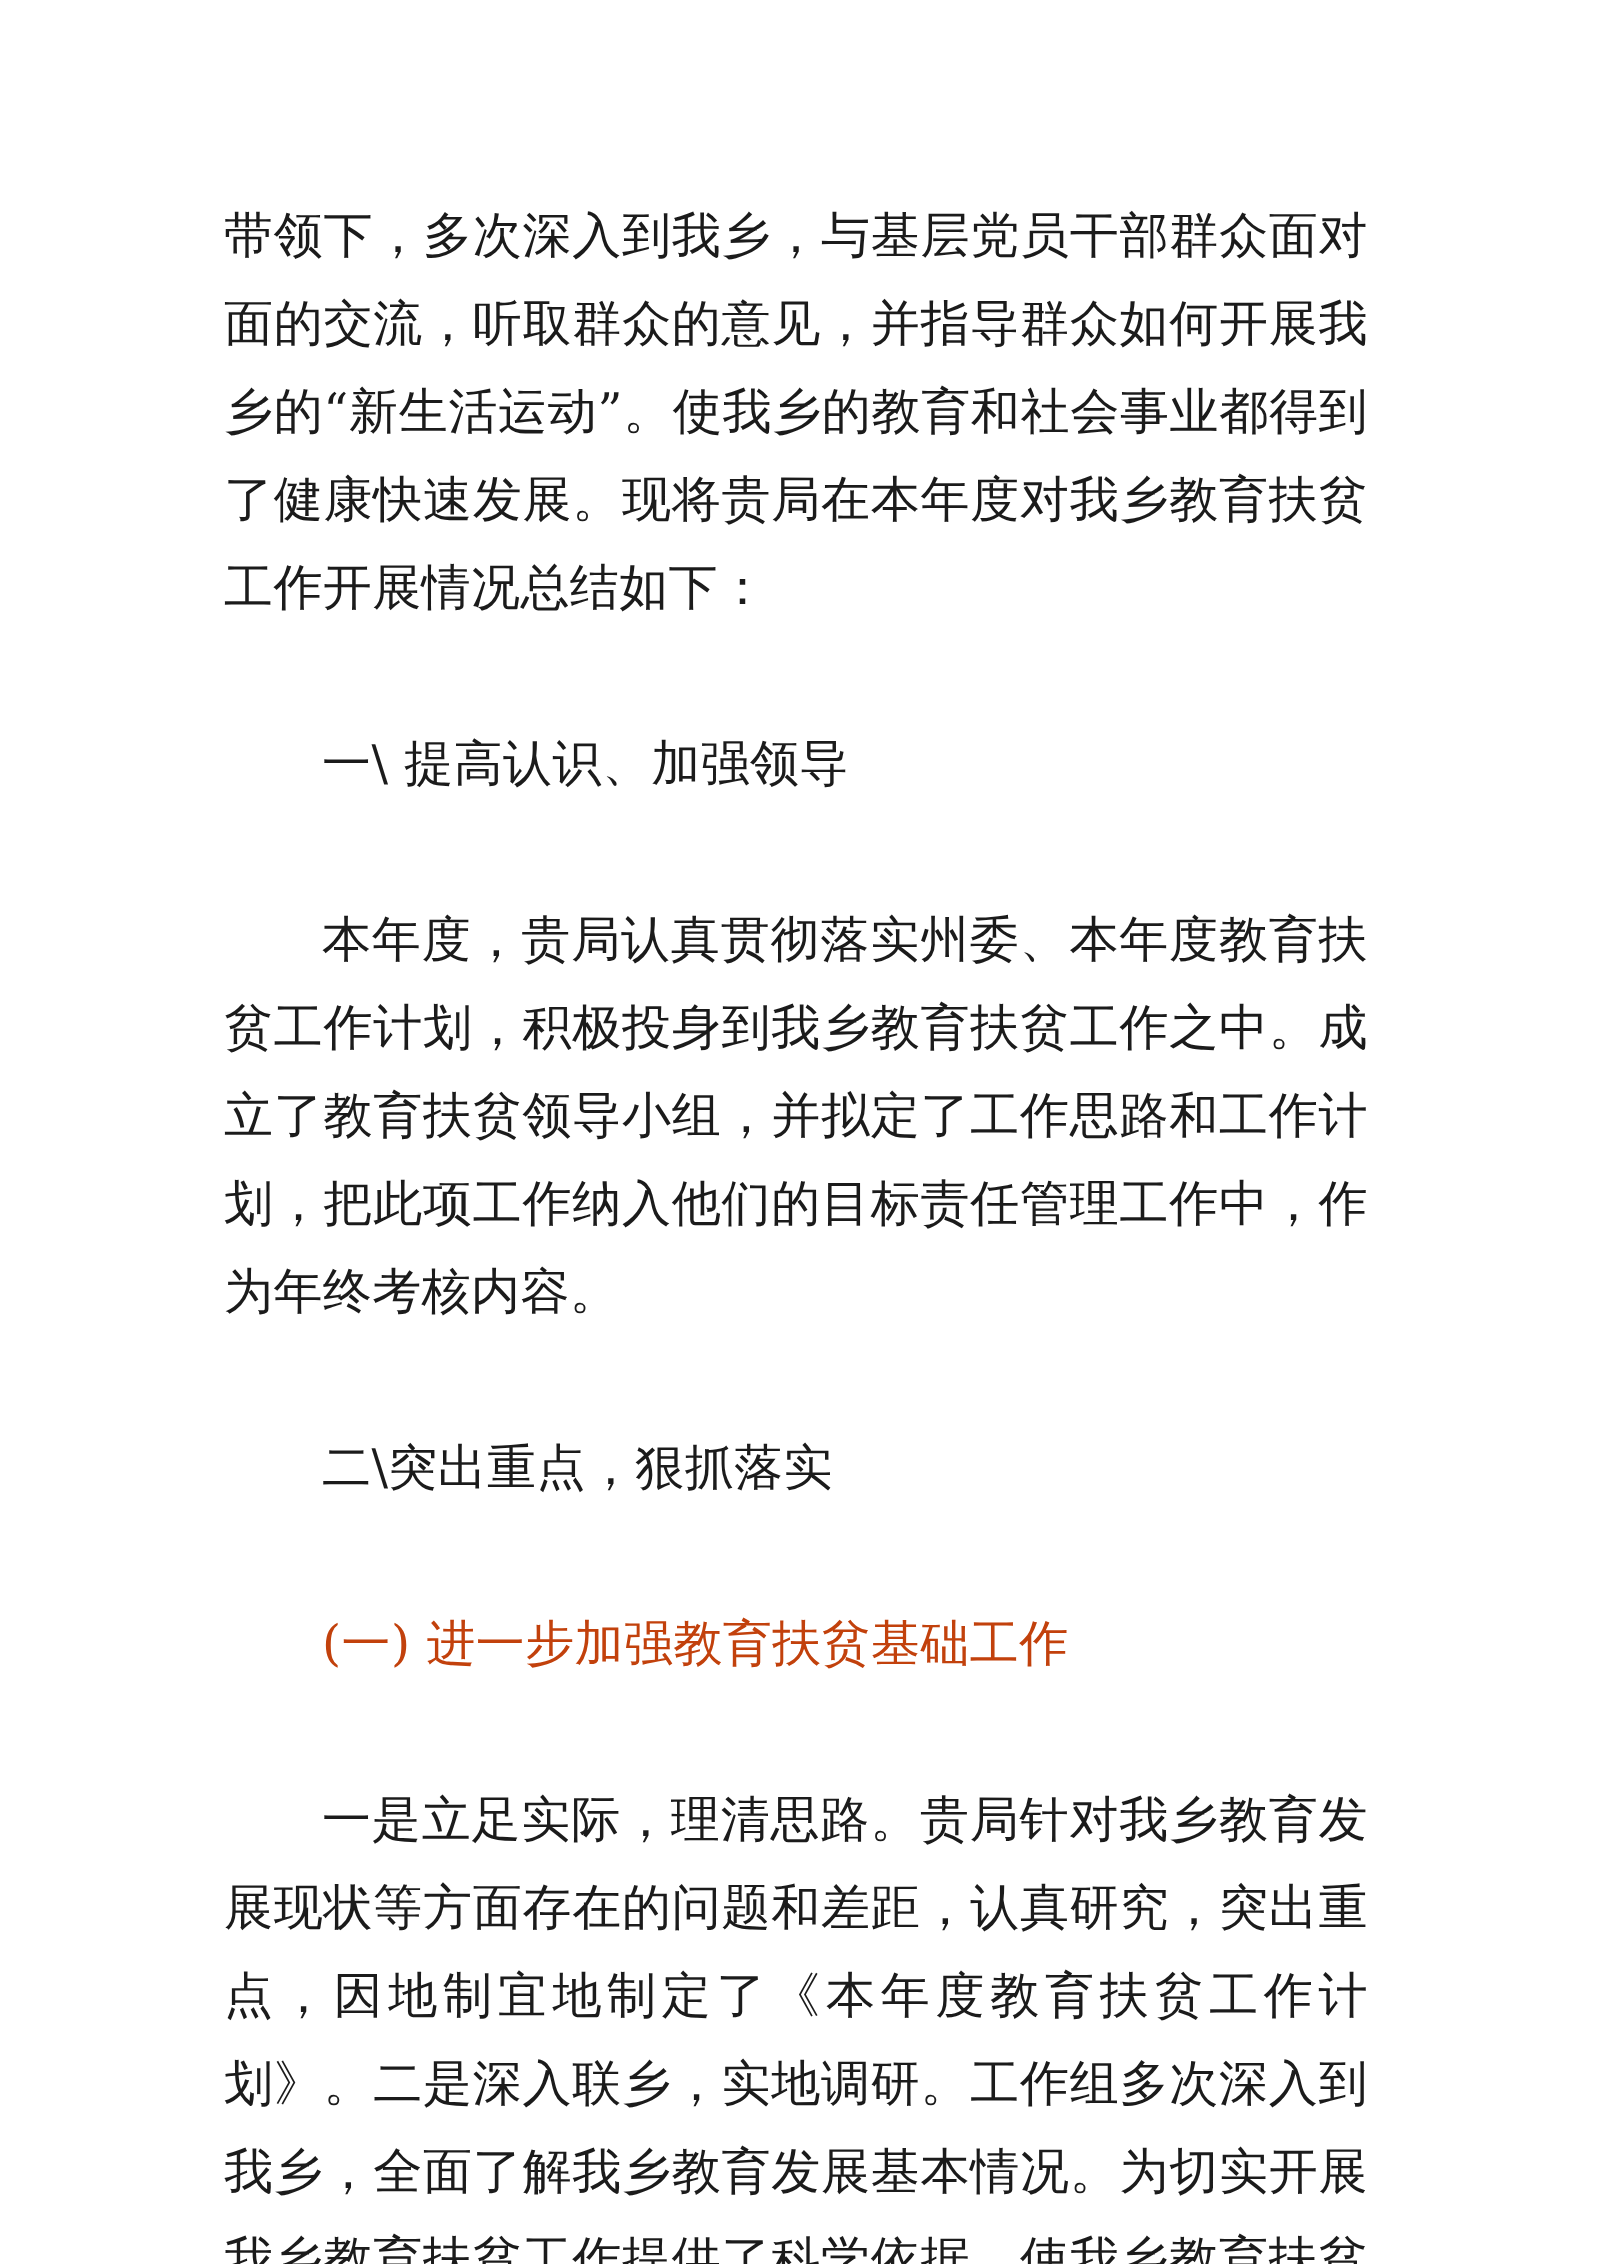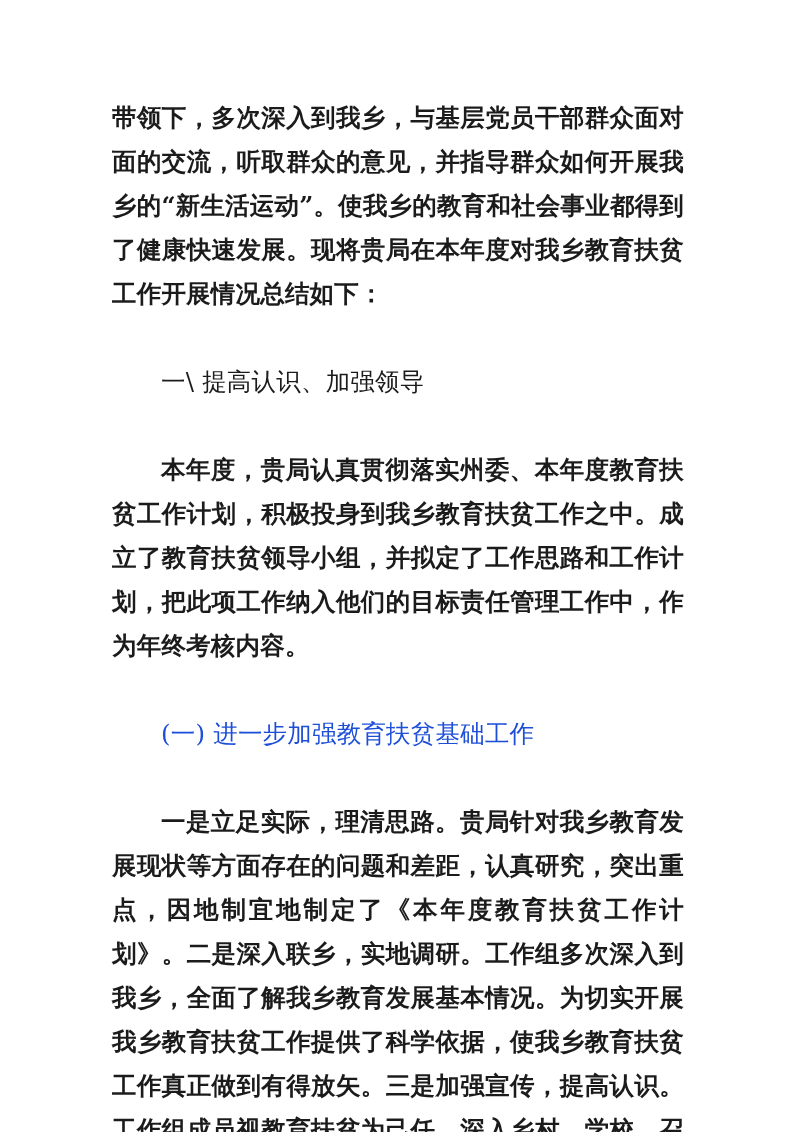--- a/index.html
+++ b/index.html
@@ -24,42 +24,41 @@
   .para {
     font-family: "DejaVu Serif", "Liberation Serif", serif;
     font-size: 24.5px;
     line-height: 44px;
     color: #1b1b1b;
     text-align: justify;
     text-justify: inter-character;
     margin: 0 0 44px 0;
     letter-spacing: 0.2px;
     text-indent: 49px;
-    font-weight: bold;
     -webkit-font-smoothing: antialiased;
   }
   .para:last-child {
     margin-bottom: 0;
   }
   
   .heading {
     font-family: "DejaVu Serif", "Liberation Serif", serif;
     font-size: 24.5px;
     line-height: 44px;
     color: #1b1b1b;
     margin: 17px 0 44px 0;
     text-indent: 49px;
     text-align: left;
     letter-spacing: 0.2px;
   }
   .subheading {
     font-family: "DejaVu Serif", "Liberation Serif", serif;
     font-size: 24.5px;
     line-height: 44px;
-    color: #1d4ed8;
+    color: #c2410c;
     margin: 0 0 44px 0;
     text-indent: 49px;
     text-align: left;
     letter-spacing: 0.2px;
   }
   
   .para.continuation {
     text-indent: 0;
   }
   
@@ -72,19 +71,20 @@
 
 <div class="page" style="background: rgb(255, 255, 255); color: rgb(27, 27, 27);">
   <div class="doc-body">
 
     <p class="para continuation">带领下，多次深入到我乡，与基层党员干部群众面对面的交流，听取群众的意见，并指导群众如何开展我乡的“新生活运动”。使我乡的教育和社会事业都得到了健康快速发展。现将贵局在本年度对我乡教育扶贫工作开展情况总结如下：</p>
 
     <p class="heading">一\ 提高认识、加强领导</p>
 
     <p class="para">本年度，贵局认真贯彻落实州委、本年度教育扶贫工作计划，积极投身到我乡教育扶贫工作之中。成立了教育扶贫领导小组，并拟定了工作思路和工作计划，把此项工作纳入他们的目标责任管理工作中，作为年终考核内容。</p>
 
+    <p class="heading">二\突出重点，狠抓落实</p>
 
     <p class="subheading">(一) 进一步加强教育扶贫基础工作</p>
 
     <p class="para truncated">一是立足实际，理清思路。贵局针对我乡教育发展现状等方面存在的问题和差距，认真研究，突出重点，因地制宜地制定了《本年度教育扶贫工作计划》。二是深入联乡，实地调研。工作组多次深入到我乡，全面了解我乡教育发展基本情况。为切实开展我乡教育扶贫工作提供了科学依据，使我乡教育扶贫工作真正做到有得放矢。三是加强宣传，提高认识。工作组成员视教育扶贫为己任，深入乡村、学校，召开乡村组干部、教师及群众参加的教育扶贫研究会，大力宣传《义务教育法》、《四川省民族地区教育发展十年行动计划》、四川省对彝区普</p>
 
   </div>
 </div>
 
 </body></html>

